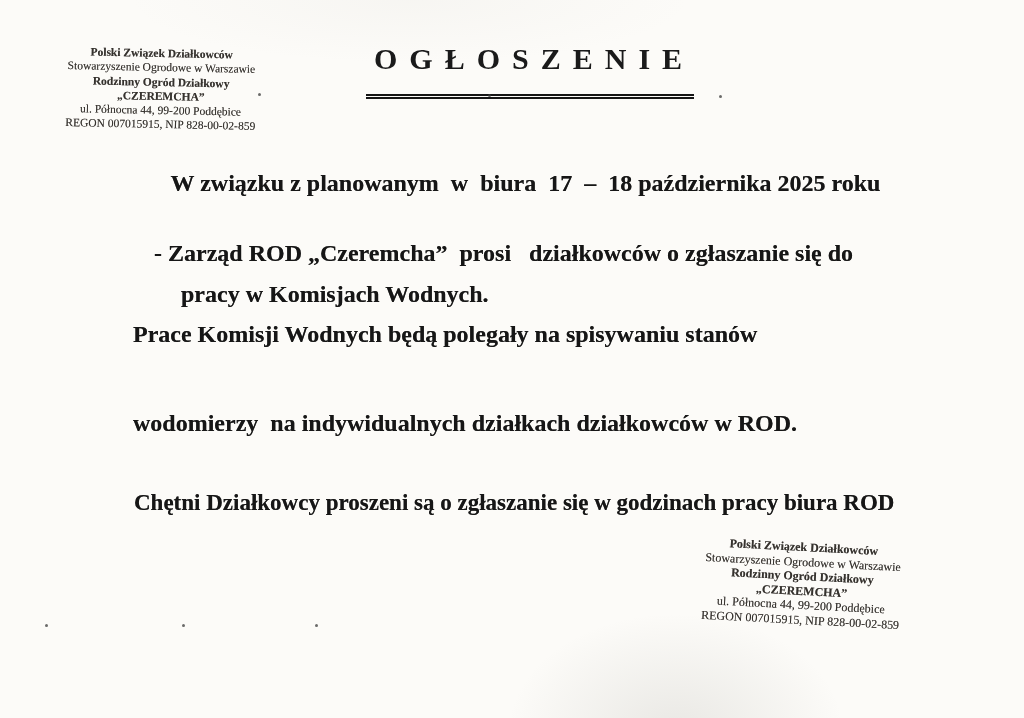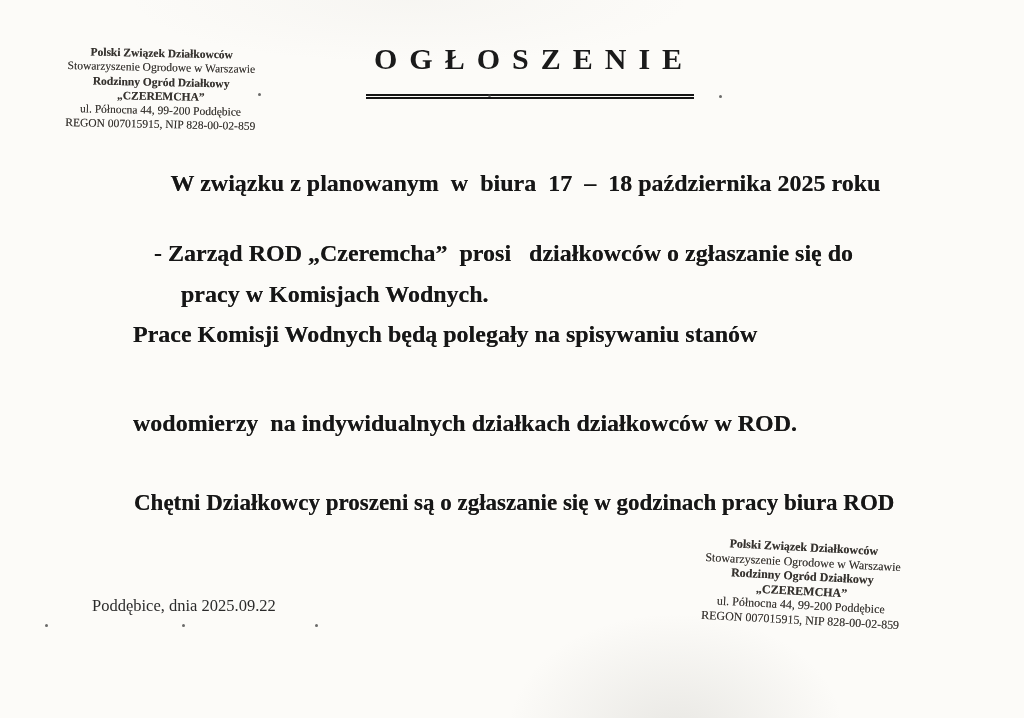--- a/index.html
+++ b/index.html
@@ -112,21 +112,20 @@
   <div class="bodyline req1">- Zarząd ROD „Czeremcha”  prosi   działkowców o zgłaszanie się do</div>
   <div class="bodyline req2">pracy w Komisjach Wodnych.</div>
 
   <div class="bodyline work1">Prace Komisji Wodnych będą polegały na spisywaniu stanów</div>
   <div class="bodyline work2">wodomierzy  na indywidualnych działkach działkowców w ROD.</div>
 
   <div class="bodyline cta1">
     <span class="u">Chętni Działkowcy proszeni są o zgłaszanie się w godzinach pracy biura ROD</span>
   </div>
 
-  <div class="date-line">Poddębice, dnia 2025.09.22</div>
 
   <div class="stamp stamp-bottom">
     <div class="sb">Polski Związek Działkowców</div>
     <div>Stowarzyszenie Ogrodowe w Warszawie</div>
     <div class="sb">Rodzinny Ogród Działkowy</div>
     <div class="sb">„CZEREMCHA”</div>
     <div>ul. Północna 44, 99-200 Poddębice</div>
     <div>REGON 007015915, NIP 828-00-02-859</div>
   </div>
 

